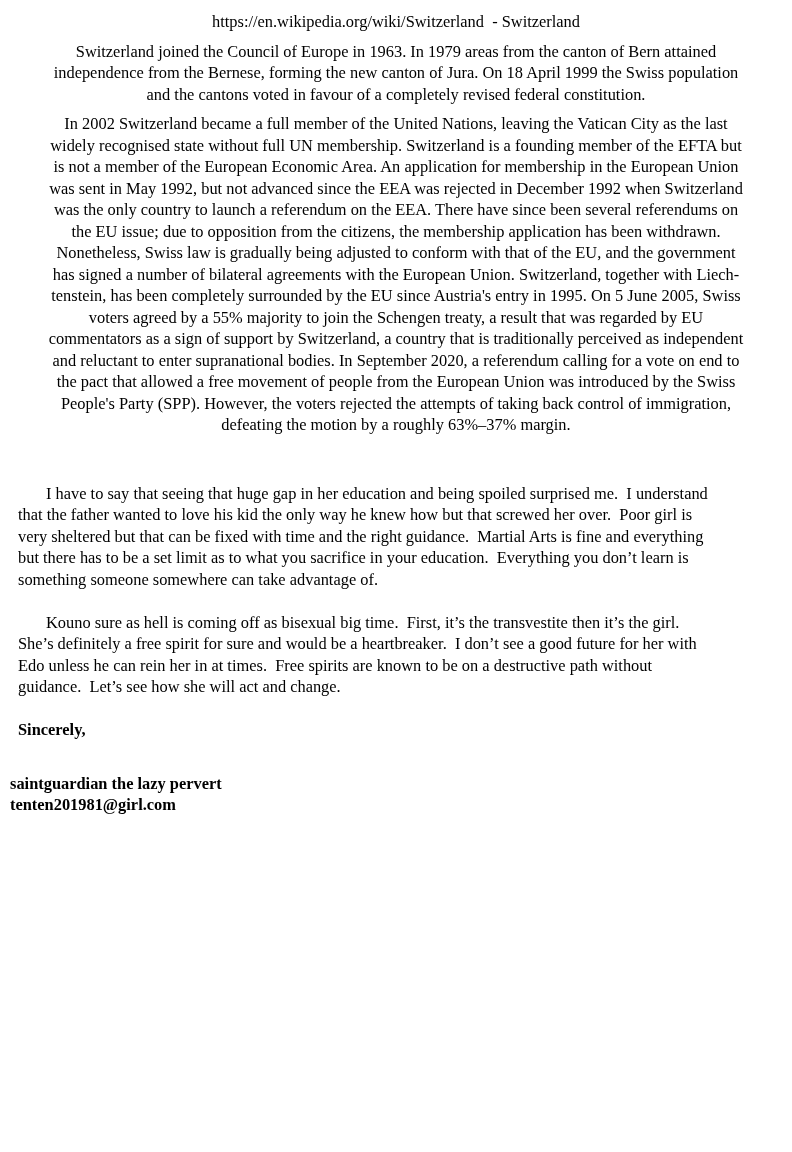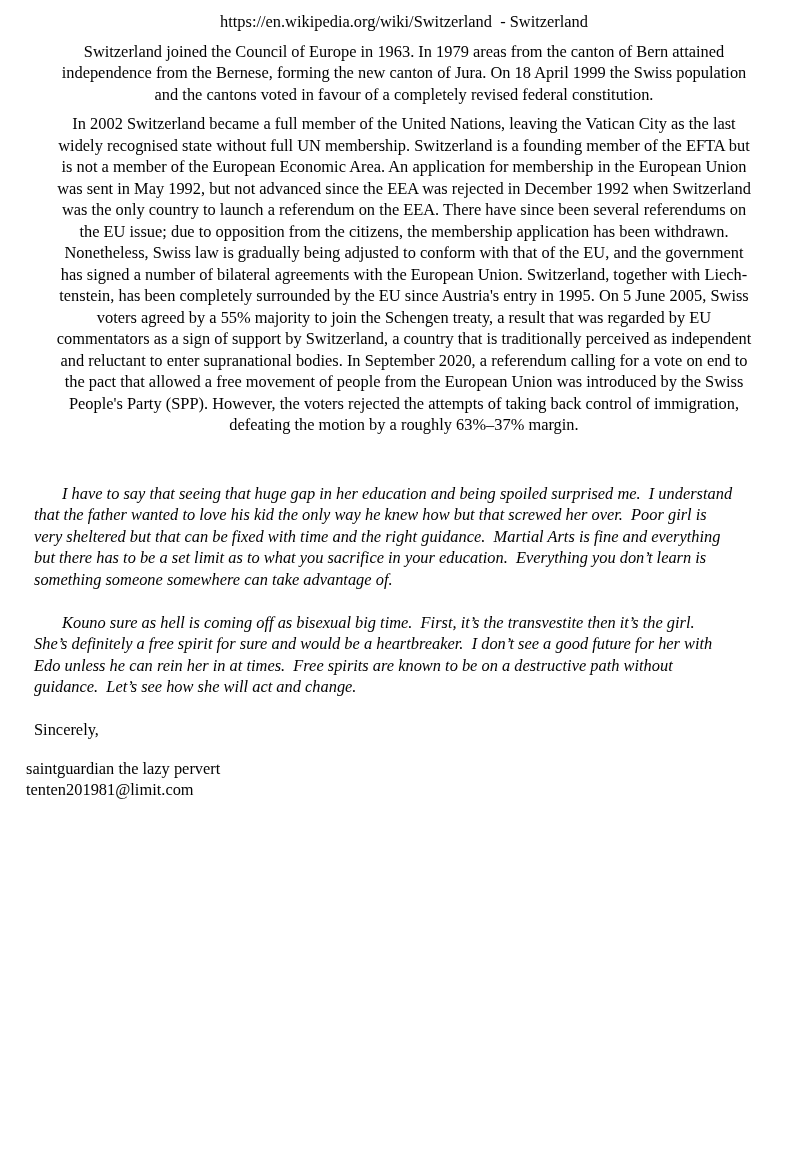--- a/index.html
+++ b/index.html
@@ -13,46 +13,47 @@
     overflow: hidden;
     color: #000000;
     font-family: "Liberation Serif", "DejaVu Serif", serif;
     font-size: 16.4px;
     line-height: 21.5px;
   }
   .page {
     box-sizing: border-box;
     width: 792px;
     height: 1152px;
-    padding: 11px 10px 0 26px;
+    padding: 11px 10px 0 10px;
   }
   p {
     margin: 8px;
     white-space: pre-wrap;
   }
   .wiki-section {
     text-align: center;
   }
   .source-line {
     white-space: pre-wrap;
   }
   .letter-section {
     margin-top: 47px;
     text-align: left;
   }
   .body-para {
     margin-top: 21.5px;
     text-indent: 28px;
-    font-style: italic;
   }
   .closing {
     margin-top: 21.5px;
+    font-weight: bold;
   }
   .signature-block {
-    margin-top: 17px;
+    margin-top: 32px;
+    font-weight: bold;
   }
   .signature-block div {
     white-space: pre-wrap;
   }
 </style>
 </head>
 <body>
 
 <div class="page">
 
@@ -89,17 +90,17 @@
     <p class="body-para">Kouno sure as hell is coming off as bisexual big time.  First, it’s the transvestite then it’s the girl.
 She’s definitely a free spirit for sure and would be a heartbreaker.  I don’t see a good future for her with
 Edo unless he can rein her in at times.  Free spirits are known to be on a destructive path without
 guidance.  Let’s see how she will act and change.</p>
 
 
     <p class="closing">Sincerely,</p>
 
     <div class="signature-block">
       <div>saintguardian the lazy pervert</div>
-      <div>tenten201981@limit.com</div>
+      <div>tenten201981@girl.com</div>
     </div>
   </div>
 
 </div>
 
 </body></html>

